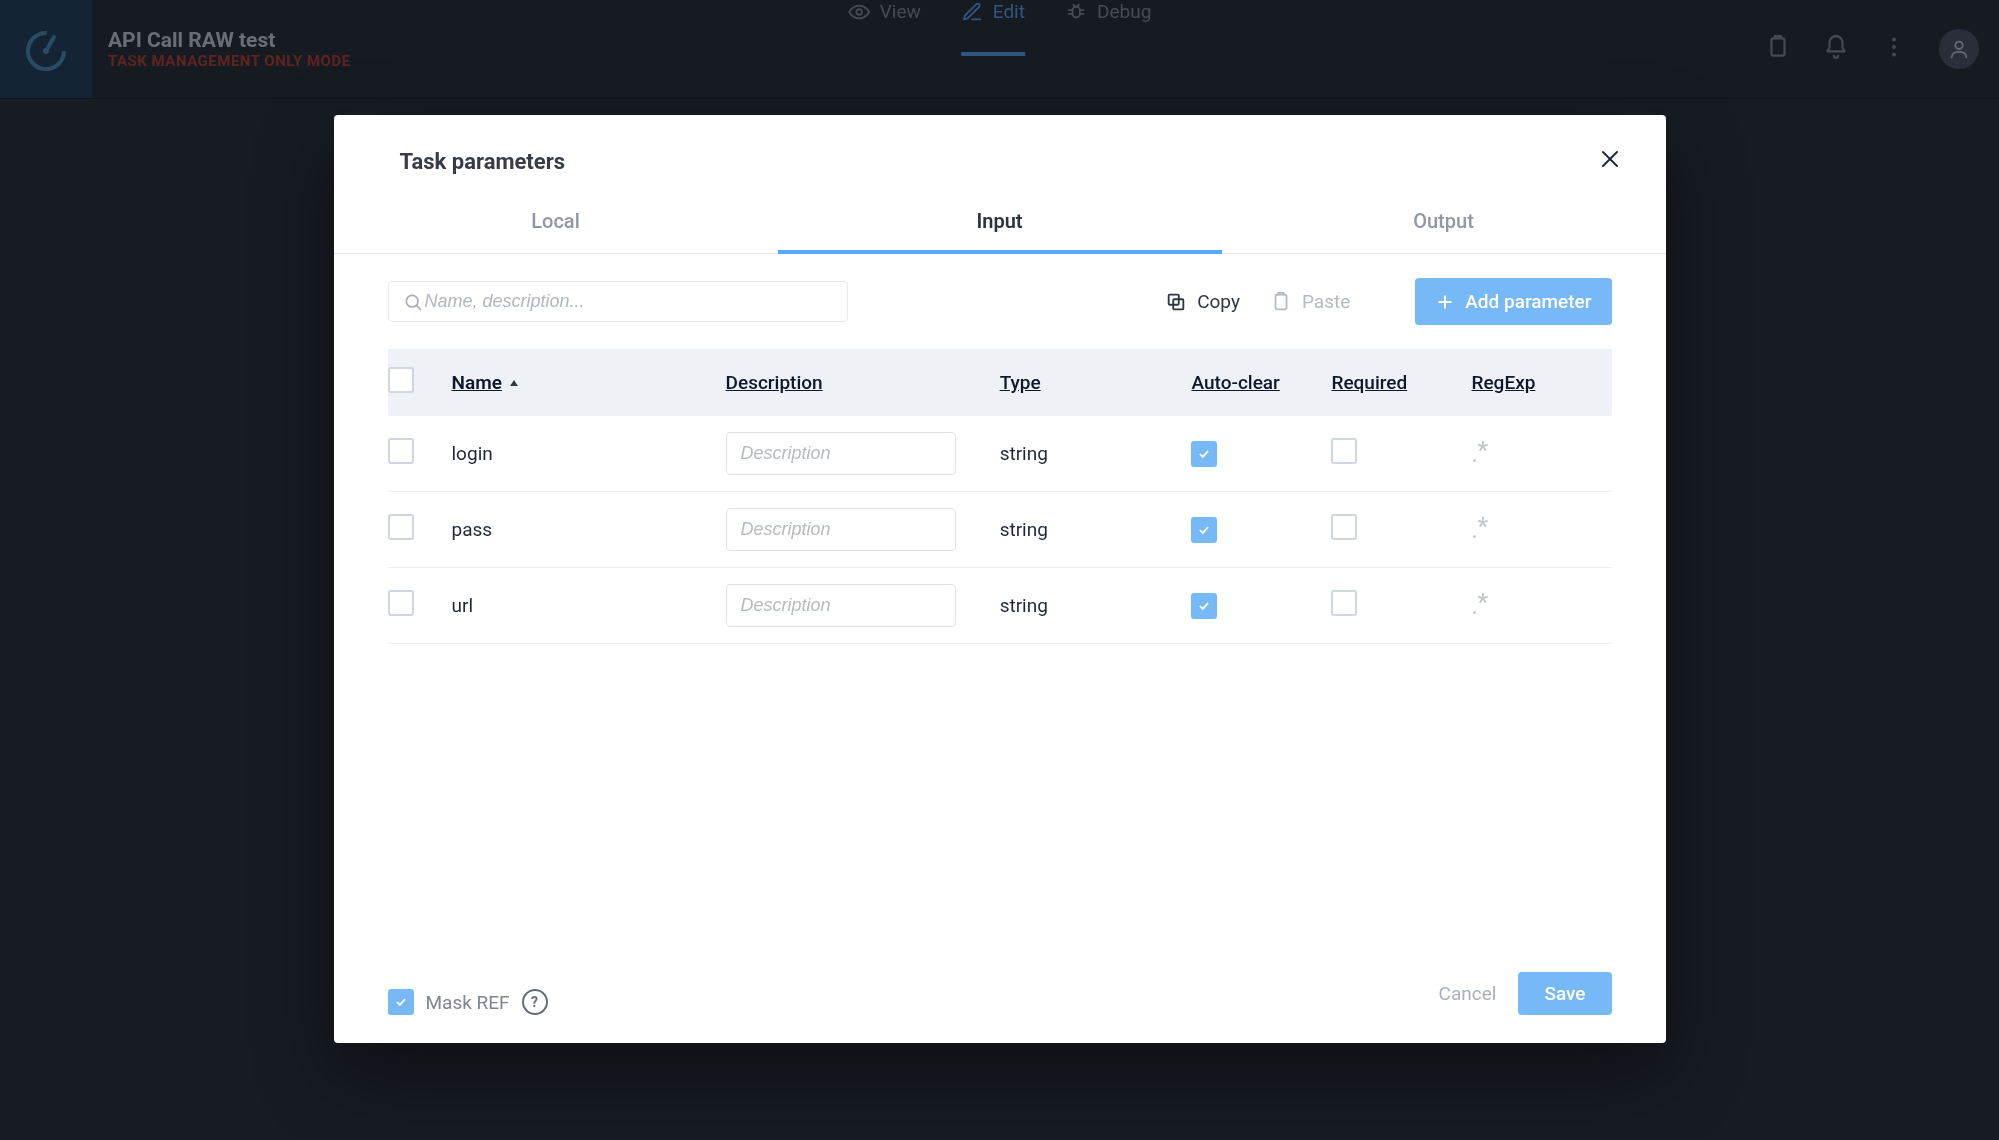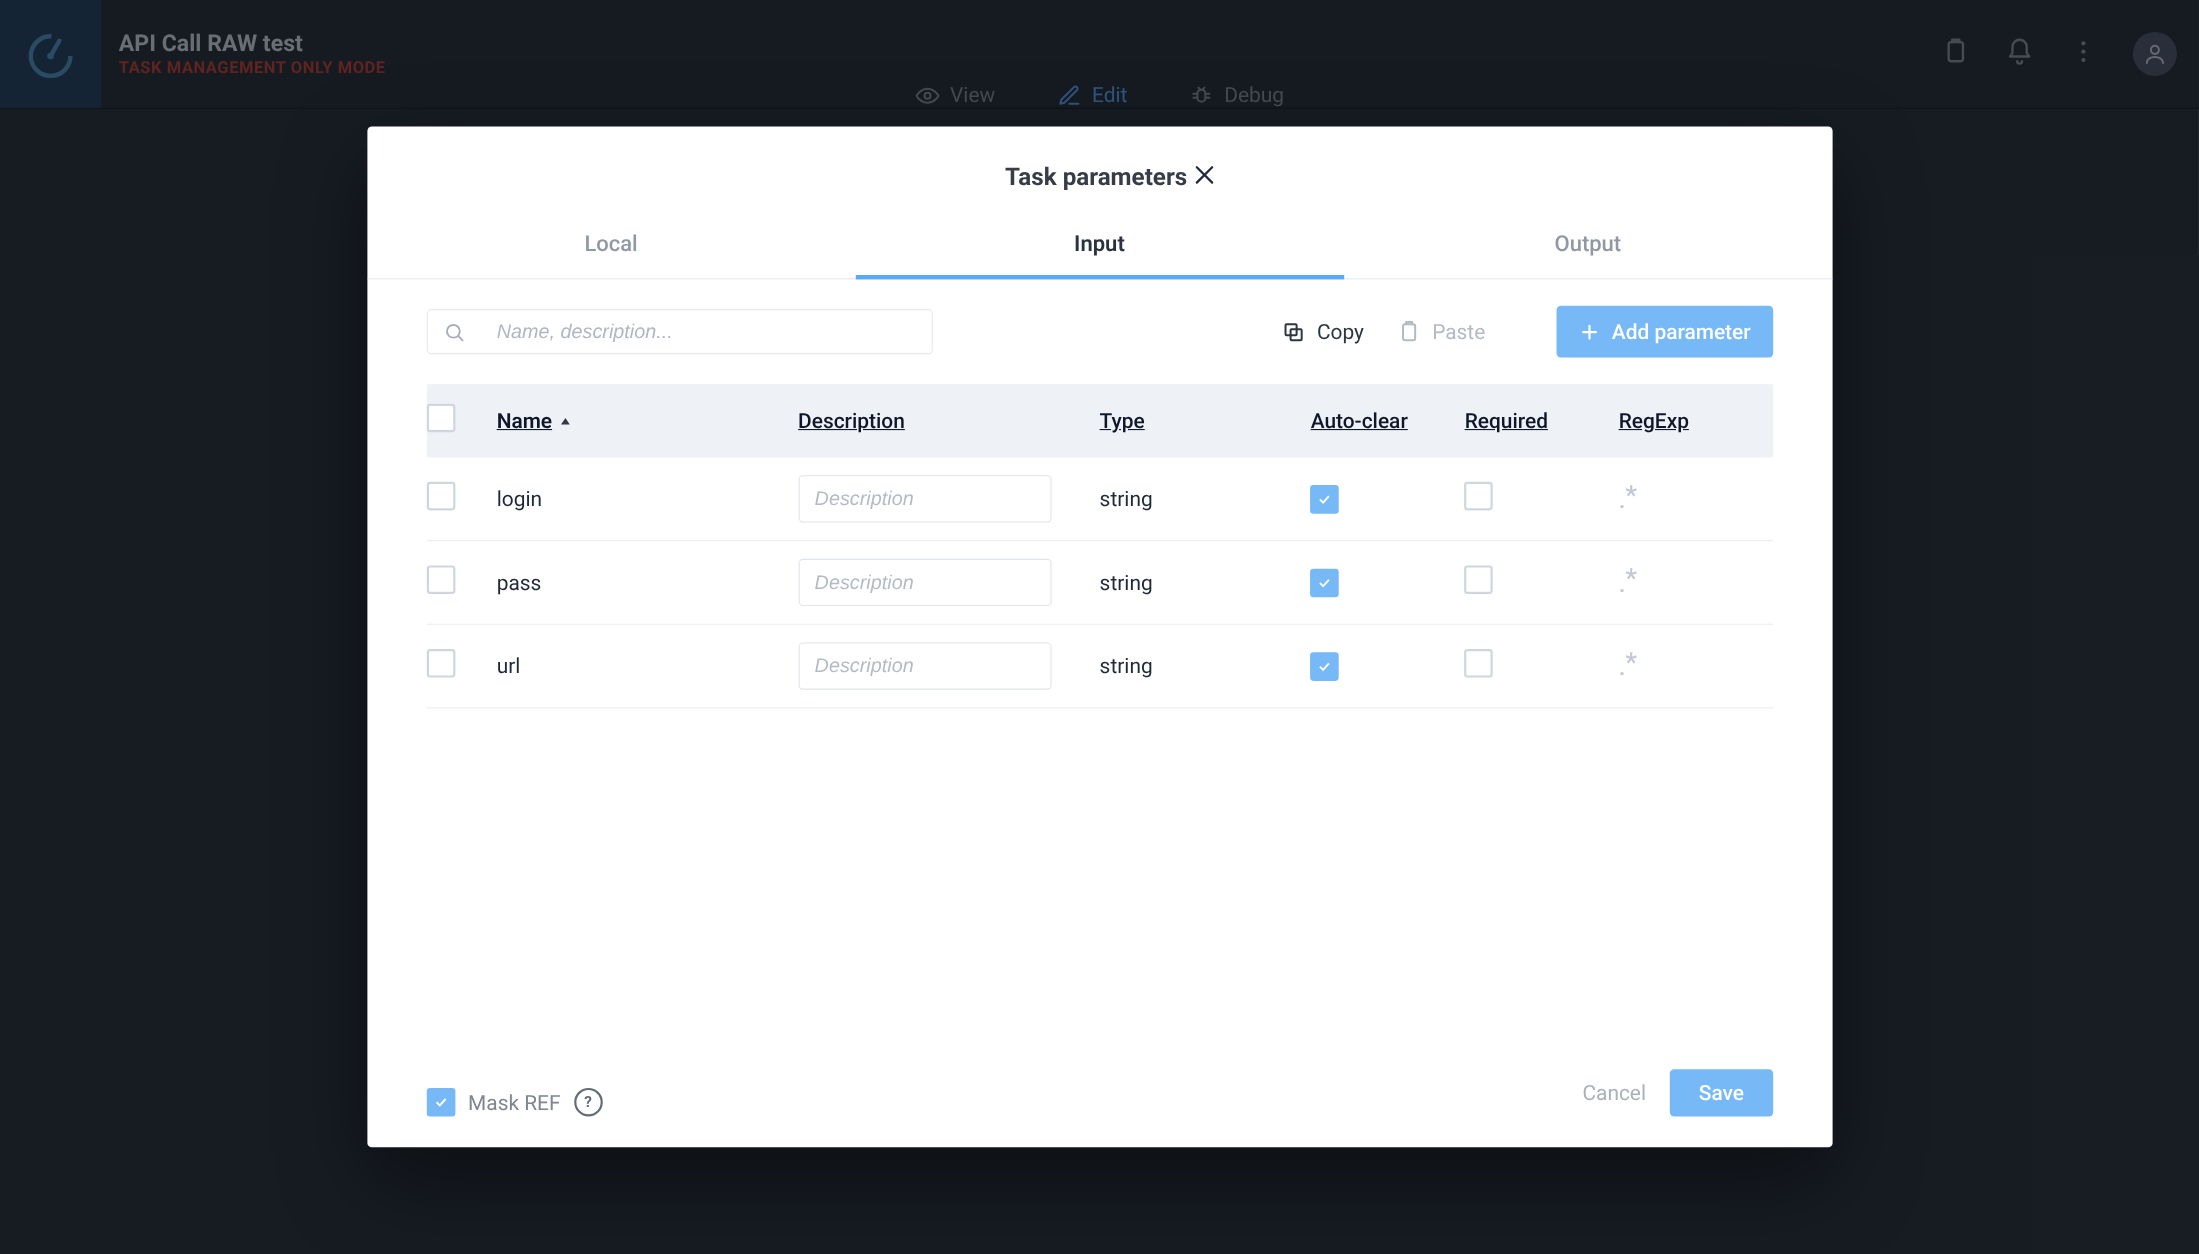--- a/index.html
+++ b/index.html
@@ -44,21 +44,21 @@
   }
   .logo svg { width: 48px; height: 48px; }
   .title-col {
     padding-left: 16px;
     display:flex; flex-direction:column; justify-content:center;
   }
   .page-title { font-size: 21px; font-weight: 700; color: #d9dde4; }
   .page-subtitle { font-size: 15px; font-weight: 700; color: var(--red); letter-spacing: .5px; }
   .header-center {
     position:absolute; left:50%; top:0; transform: translateX(-50%);
-    height: 98px; display:flex; align-items:flex-end; gap:56px;
+    height: 98px; display:flex; align-items:flex-start; gap:40px;
     color: var(--text-header);
     font-size: 19px;
   }
   .hc-item { display:flex; align-items:center; gap:10px; position:relative; }
   .hc-item.active { color: var(--blue); }
   .hc-item.active::after{
     content:""; position:absolute; bottom:-33px; left:0; right:0; height:4px; background: var(--blue);
   }
   .header-right {
     position:absolute; right:20px; top:0; height:98px;
@@ -79,21 +79,21 @@
     width: 1332px;
     background: #ffffff;
     border-radius: 4px;
     box-shadow: 0 30px 80px rgba(0,0,0,0.45);
     color: var(--text-dark);
     overflow:hidden;
     display:flex;
     flex-direction:column;
   }
   .modal-head {
-    display:flex; align-items:center; justify-content:center;
+    display:flex; align-items:center; justify-content:space-between;
     padding: 28px 40px 18px 54px;
     margin-left: 12px;
   }
   .modal-title { font-size: 22px; font-weight: 700; color:#373d48; }
   .close-btn { cursor:pointer; padding:4px; }
   .close-btn svg { width:24px; height:24px; }
 
   .tabs {
     display:flex;
     border-bottom:1px solid var(--border);
@@ -122,21 +122,21 @@
   .search-box {
     border:1px solid var(--border);
     border-radius:4px;
     display:flex; align-items:center;
     padding: 8px 14px;
     width: 430px;
     color:#a6adb9;
   }
   .search-box input {
     border:none; outline:none; font-size:18px; font-style:italic;
-    color:#6b7280; flex:1; background:transparent;margin-left:27px;
+    color:#6b7280; flex:1; background:transparent;
   }
   .search-box input::placeholder { color:#b0b7c1; font-style:italic; }
   .toolbar-spacer { flex:1; }
   .tb-btn {
     display:flex; align-items:center; gap:10px;
     font-size:19px; color:#2e3642; cursor:pointer;
   }
   .tb-btn.disabled { color:#b4bac3; cursor:default; }
   .add-param-btn {
     background: var(--blue-btn);

